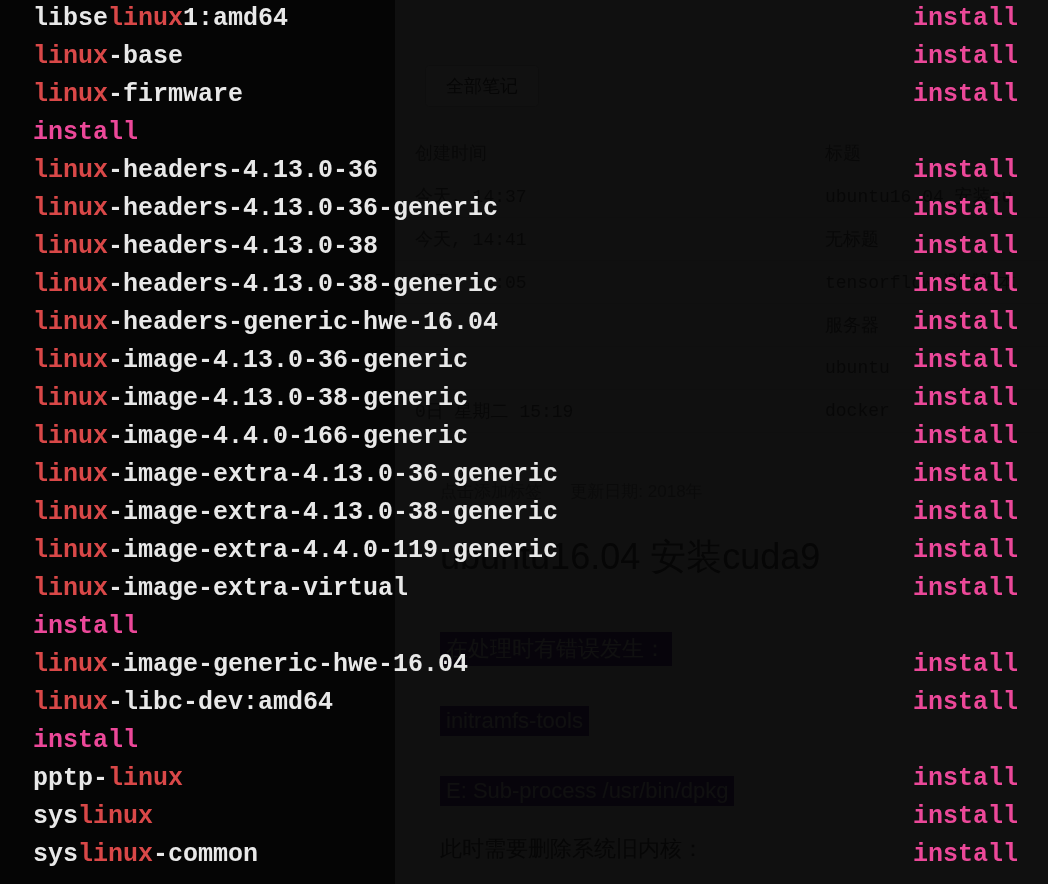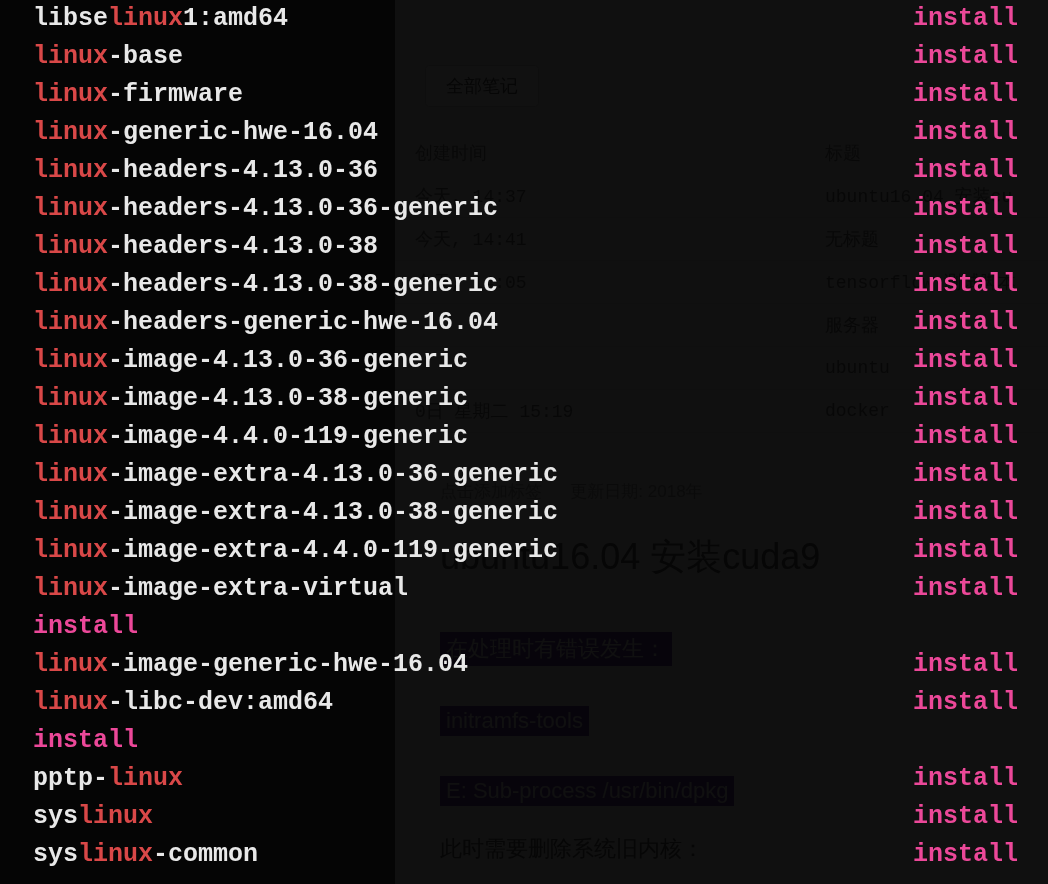--- a/index.html
+++ b/index.html
@@ -205,29 +205,29 @@
     <div class="bg-text">此时需要删除系统旧内核：</div>
   </div>
   <div class="watermark">测试脚本</div>
 </div>
 
 <div class="terminal-overlay">
   <div class="terminal-content" id="terminal-lines">
       <div class="term-line"><span class="package-name"><span>libse</span><span class="highlight-red">linux</span><span>1:amd64</span></span><span class="status">install</span></div>
       <div class="term-line"><span class="package-name"><span></span><span class="highlight-red">linux</span><span>-base</span></span><span class="status">install</span></div>
       <div class="term-line"><span class="package-name"><span></span><span class="highlight-red">linux</span><span>-firmware</span></span><span class="status">install</span></div>
-      <div class="term-line"><span class="package-name"><span></span><span class="highlight-red">linux</span><span>-generic-hwe-16.04</span></span><span class="status">install</span></div>
+      <div class="term-line"><span class="status">install</span></div>
       <div class="term-line"><span class="package-name"><span></span><span class="highlight-red">linux</span><span>-headers-4.13.0-36</span></span><span class="status">install</span></div>
       <div class="term-line"><span class="package-name"><span></span><span class="highlight-red">linux</span><span>-headers-4.13.0-36-generic</span></span><span class="status">install</span></div>
       <div class="term-line"><span class="package-name"><span></span><span class="highlight-red">linux</span><span>-headers-4.13.0-38</span></span><span class="status">install</span></div>
       <div class="term-line"><span class="package-name"><span></span><span class="highlight-red">linux</span><span>-headers-4.13.0-38-generic</span></span><span class="status">install</span></div>
       <div class="term-line"><span class="package-name"><span></span><span class="highlight-red">linux</span><span>-headers-generic-hwe-16.04</span></span><span class="status">install</span></div>
       <div class="term-line"><span class="package-name"><span></span><span class="highlight-red">linux</span><span>-image-4.13.0-36-generic</span></span><span class="status">install</span></div>
       <div class="term-line"><span class="package-name"><span></span><span class="highlight-red">linux</span><span>-image-4.13.0-38-generic</span></span><span class="status">install</span></div>
-      <div class="term-line"><span class="package-name"><span></span><span class="highlight-red">linux</span><span>-image-4.4.0-119-generic</span></span><span class="status">install</span></div>
+      <div class="term-line"><span class="package-name"><span></span><span class="highlight-red">linux</span><span>-image-4.4.0-166-generic</span></span><span class="status">install</span></div>
       <div class="term-line"><span class="package-name"><span></span><span class="highlight-red">linux</span><span>-image-extra-4.13.0-36-generic</span></span><span class="status">install</span></div>
       <div class="term-line"><span class="package-name"><span></span><span class="highlight-red">linux</span><span>-image-extra-4.13.0-38-generic</span></span><span class="status">install</span></div>
       <div class="term-line"><span class="package-name"><span></span><span class="highlight-red">linux</span><span>-image-extra-4.4.0-119-generic</span></span><span class="status">install</span></div>
       <div class="term-line"><span class="package-name"><span></span><span class="highlight-red">linux</span><span>-image-extra-virtual</span></span><span class="status">install</span></div>
       <div class="term-line"><span class="status">install</span></div>
       <div class="term-line"><span class="package-name"><span></span><span class="highlight-red">linux</span><span>-image-generic-hwe-16.04</span></span><span class="status">install</span></div>
       <div class="term-line"><span class="package-name"><span></span><span class="highlight-red">linux</span><span>-libc-dev:amd64</span></span><span class="status">install</span></div>
       <div class="term-line"><span class="status">install</span></div>
       <div class="term-line"><span class="package-name"><span>pptp-</span><span class="highlight-red">linux</span><span></span></span><span class="status">install</span></div>
       <div class="term-line"><span class="package-name"><span>sys</span><span class="highlight-red">linux</span><span></span></span><span class="status">install</span></div>

